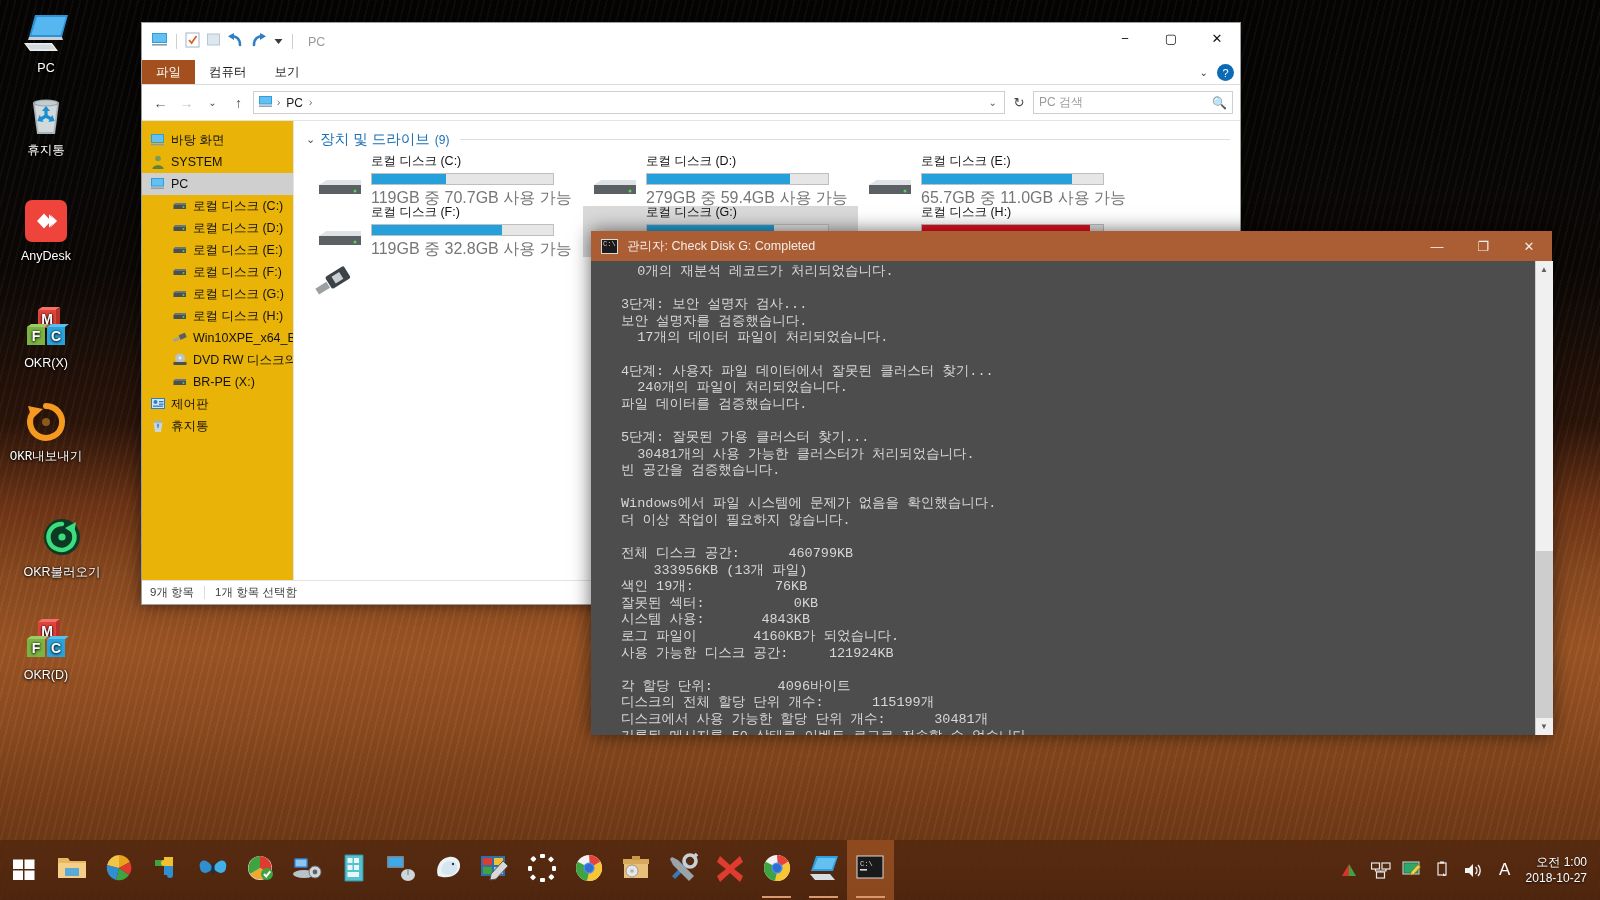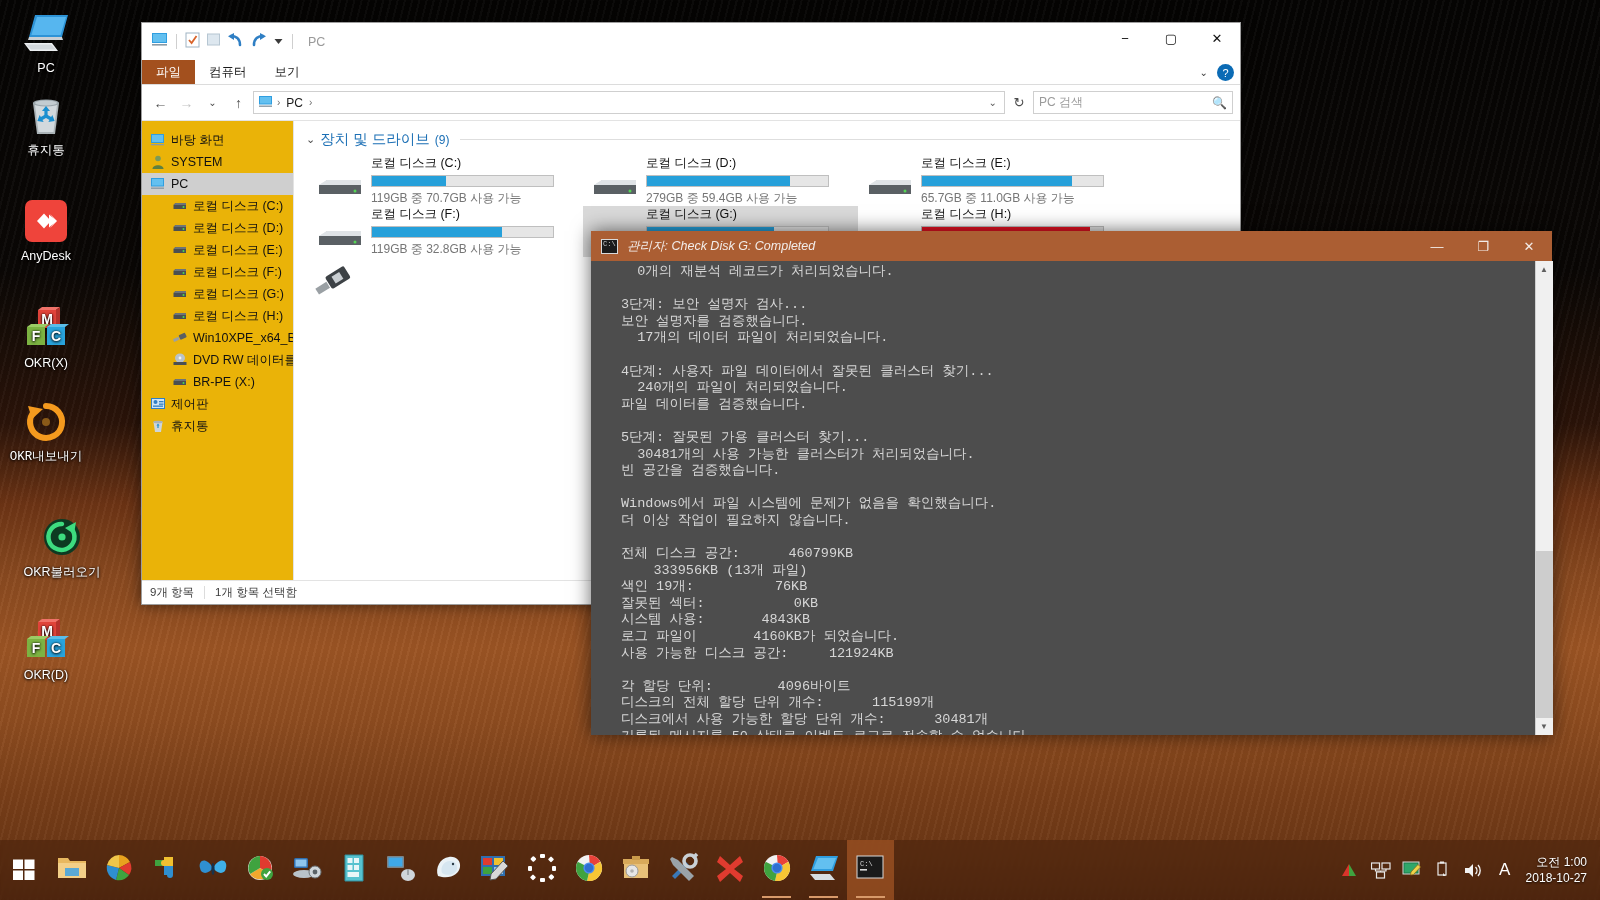--- a/index.html
+++ b/index.html
@@ -77,37 +77,37 @@
 
   .tiles{ display:flex; flex-wrap:wrap; padding:2px 0 0 14px; align-content:flex-start;}
   .tile{ width:275px; height:51px; display:flex; align-items:center; gap:7px; padding:2px 4px;}
   .tile.sel{ background:#cde8ff00; background:#d9d9d9;}
   .tile .tgfx{ width:52px; height:42px; display:flex; align-items:center; justify-content:center; flex:none;}
   .tile .tinfo{ flex:1; min-width:0;}
   .tile .tname{ font-size:12.5px; color:#111; white-space:nowrap; overflow:hidden; margin-bottom:3px;}
   .bar{ width:183px; height:12px; background:#e6e6e6; border:1px solid #bfbfbf;}
   .bar > i{ display:block; height:100%; background:#26a0da;}
   .bar > i.red{ background:#e81123;}
-  .tile .tsub{ font-size:12px; color:#767676; margin-top:3px; white-space:nowrap;}
+  .tile .tsub{ font-size:16px; color:#767676; margin-top:3px; white-space:nowrap;}
 
   .ex-status{ height:24px; border-top:1px solid #e3e3e3; background:#fff; display:flex; align-items:center; font-size:11.5px; color:#3c3c3c; padding:0 8px; gap:10px; position:relative;}
   .ex-status .div{ width:1px;height:13px;background:#dcdcdc;}
   .viewbtns{ position:absolute; right:8px; display:flex; gap:5px; }
   .vb{ width:17px;height:15px; display:flex;align-items:center;justify-content:center;}
 
   
   #console{
     position:absolute; left:591px; top:231px; width:961px; height:504px;
     background:#4d4d4d; display:flex; flex-direction:column;
     box-shadow:0 0 18px rgba(0,0,0,0.6);
   }
   .cn-title{ height:30px; background:#ab5e33; display:flex; align-items:center; position:relative;}
   .cn-title .cicon{ width:17px;height:15px;background:#1b1b1b;border:1px solid #d9d9d9;margin-left:10px;display:flex;align-items:flex-start;justify-content:flex-start;}
   .cn-title .cicon span{ color:#cfcfcf; font-size:7px; line-height:7px; padding:1px 0 0 1px; font-family:"Liberation Mono","DejaVu Sans Mono",monospace;}
-  .cn-title .ct{ color:#f2ece9; font-size:12.5px; margin-left:9px;font-style:italic;}
+  .cn-title .ct{ color:#f2ece9; font-size:12.5px; margin-left:9px;}
   .cn-btns{ position:absolute; right:0; top:0; display:flex;}
   .cn-btns div{ width:46px;height:30px;display:flex;align-items:center;justify-content:center;color:#f3ece9;font-size:13px;}
   .cn-body{ flex:1; display:flex; min-height:0;margin-left:24px;}
   .cn-text{
     flex:1; padding:3px 0 0 6px; color:#d6d6d6;
     font-family:"Liberation Mono","DejaVu Sans Mono",monospace;
     font-size:13.5px; line-height:16.6px; white-space:pre;
     overflow:hidden;
   }
   .cn-scroll{ width:17px; background:#f0f0f0; display:flex; flex-direction:column; align-items:center; border-left:1px solid #cfcfcf;}
@@ -421,21 +421,21 @@
           <span>Win10XPE_x64_Bi</span>
         </div>
         <div class="navitem" style="padding-left: 30px;">
           <span class="ic">
             <svg width="16" height="16" viewBox="0 0 16 16">
               <ellipse cx="8" cy="6" rx="5" ry="4.5" fill="#b9c3ca"></ellipse>
               <circle cx="8" cy="6" r="1.4" fill="#f0f3f5"></circle>
               <path d="M1.5 10 L14.5 10 L14.5 13 L1.5 13 Z" fill="#4a4f52"></path>
             </svg>
           </span>
-          <span>DVD RW 데이터를</span>
+          <span>DVD RW 디스크의</span>
         </div>
         <div class="navitem" style="padding-left: 30px;">
           <span class="ic">
             <svg width="16" height="16" viewBox="0 0 16 16">
               <path d="M1.5 7 L3.5 5 L14 5 L14 11 L1.5 11 Z" fill="#4a4f52"></path>
               <path d="M3.5 5 L14 5 L14 7 L1.5 7 Z" fill="#6d7478"></path>
               <circle cx="11.5" cy="9" r="1" fill="#4cd94c"></circle>
             </svg>
           </span>
           <span>BR-PE (X:)</span>

